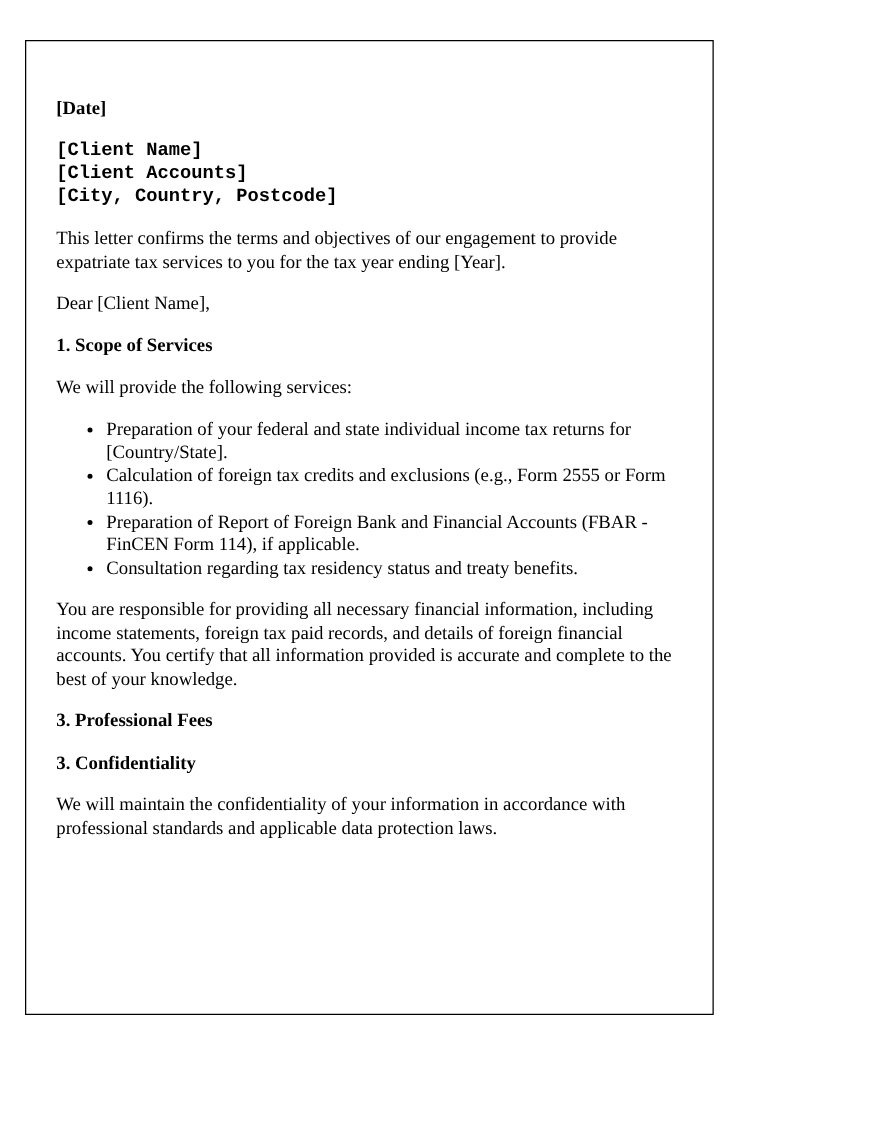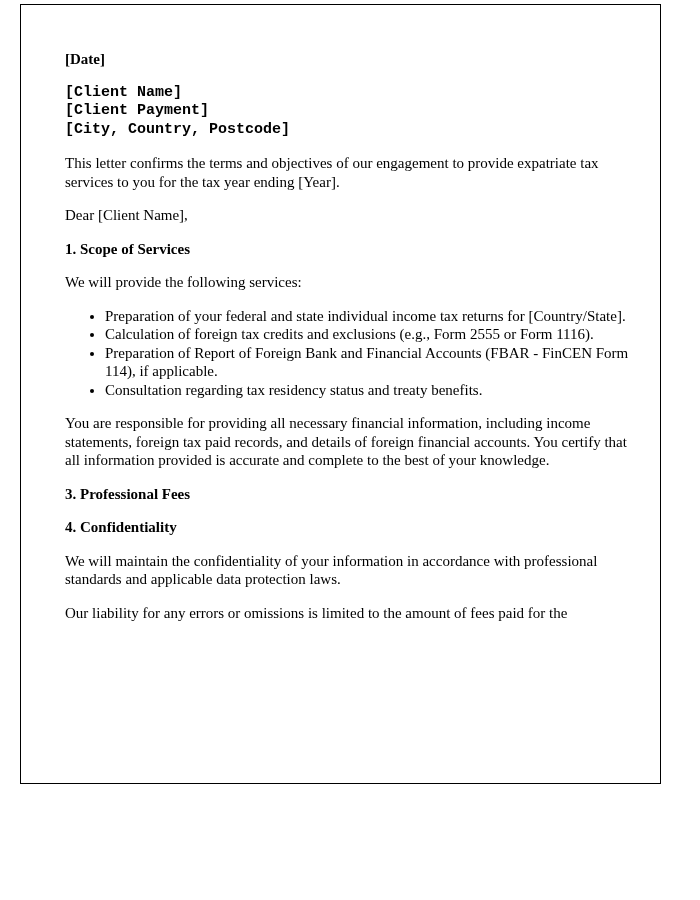--- a/index.html
+++ b/index.html
@@ -7,27 +7,27 @@
     margin: 0;
     padding: 0;
     background: #ffffff;
     width: 700px;
     height: 900px;
     overflow: hidden;
   }
   .letter-page {
     position: absolute;
     left: 20px;
-    top: 4px;
-    width: 641px;
+    top: 32px;
+    width: 551px;
     height: 780px;
     border: 1px solid #000000;
     background: #ffffff;
     overflow: hidden;
-    padding: 30px 30px 0 44px;
+    padding: 30px 30px 0 24px;
     font-family: "Liberation Serif", "DejaVu Serif", serif;
     font-size: 15px;
     line-height: 18.5px;
     color: #000000;
   }
   .letter-page p { margin: 15px 0; }
   .letter-page p.tight { margin: 0; font-family: Liberation Mono, monospace; }
   .block { margin: 15px 0; }
   .bold { font-weight: bold; }
   ul.bullet-list {
@@ -38,21 +38,21 @@
 </style>
 </head>
 <body>
 
 <div class="letter-page">
 
   <div class="block bold">[Date]</div>
 
   <div class="block">
     <p class="tight bold">[Client Name]</p>
-    <p class="tight bold">[Client Payment]</p>
+    <p class="tight bold">[Client Accounts]</p>
     <p class="tight bold">[City, Country, Postcode]</p>
   </div>
 
 
   <p>This letter confirms the terms and objectives of our engagement to provide expatriate tax services to you for the tax year ending [Year].</p>
 
   <p>Dear [Client Name],</p>
 
   <p class="bold">1. Scope of Services</p>
   <p>We will provide the following services:</p>
@@ -61,18 +61,17 @@
     <li>Preparation of your federal and state individual income tax returns for [Country/State].</li>
     <li>Calculation of foreign tax credits and exclusions (e.g., Form 2555 or Form 1116).</li>
     <li>Preparation of Report of Foreign Bank and Financial Accounts (FBAR - FinCEN Form 114), if applicable.</li>
     <li>Consultation regarding tax residency status and treaty benefits.</li>
   </ul>
 
   <p>You are responsible for providing all necessary financial information, including income statements, foreign tax paid records, and details of foreign financial accounts. You certify that all information provided is accurate and complete to the best of your knowledge.</p>
 
   <p class="bold">3. Professional Fees</p>
 
-  <p class="bold">4. Confidentiality</p>
+  <p class="bold">3. Confidentiality</p>
   <p>We will maintain the confidentiality of your information in accordance with professional standards and applicable data protection laws.</p>
 
-  <p>Our liability for any errors or omissions is limited to the amount of fees paid for the</p>
 
 </div>
 
 </body></html>

